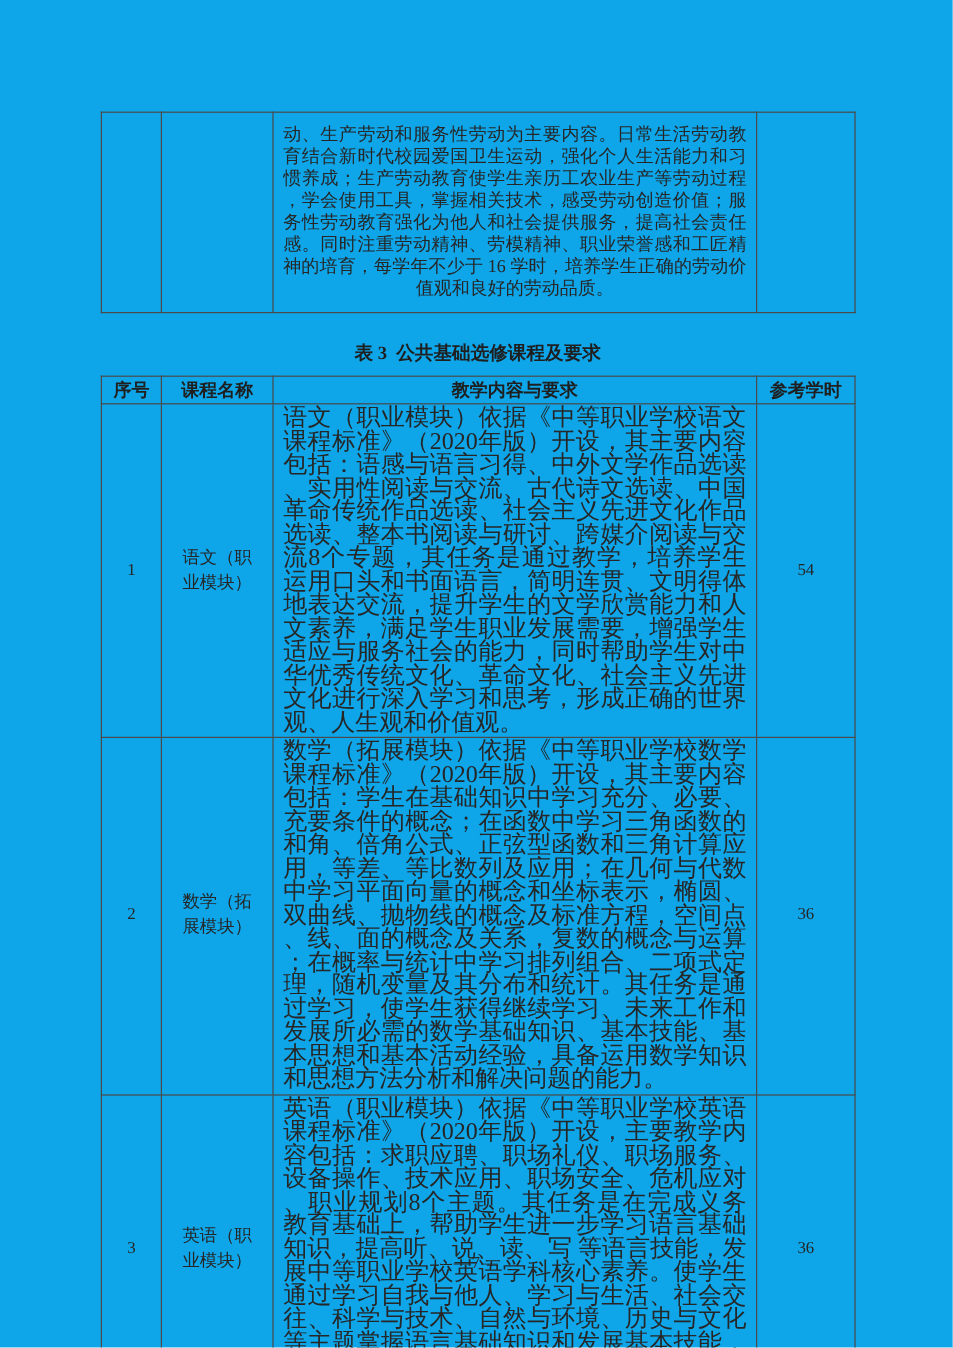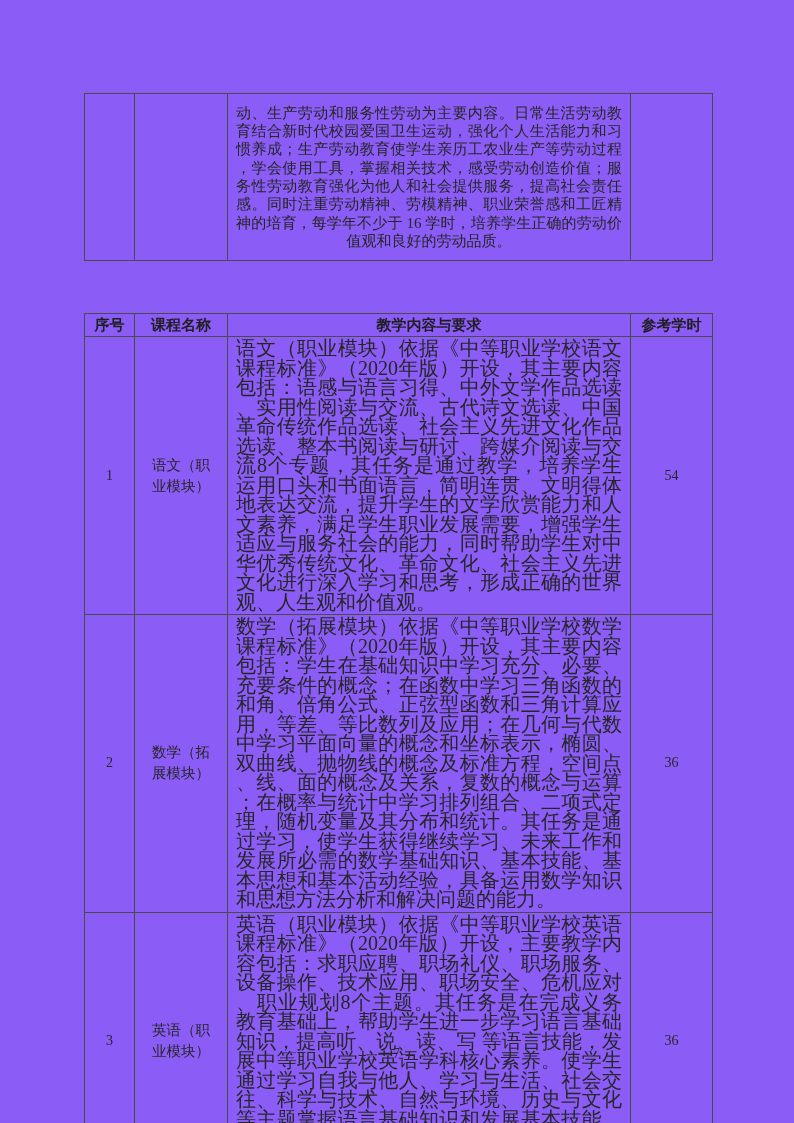--- a/index.html
+++ b/index.html
@@ -7,21 +7,21 @@
   body {
     width: 794px; height: 1123px;
     font-family: "Liberation Serif", "DejaVu Serif", serif;
     color: #262626;
     position: relative;
     overflow: hidden;
   }
   .page {
     position: absolute; left: 0; top: 0;
     width: 794px; height: 1123px;
-    background: #8b5cf6;
+    background: #0ea5e9;
   }
   table {
     border-collapse: collapse;
     table-layout: fixed;
     width: 628px;
   }
   td, th {
     border: 1px solid #4a4a4a;
     vertical-align: middle;
     color: #262626;
@@ -84,20 +84,21 @@
     <tbody>
       <tr>
         <td class="col-no"></td>
         <td class="col-course"></td>
         <td class="col-content">动、生产劳动和服务性劳动为主要内容。日常生活劳动教育结合新时代校园爱国卫生运动，强化个人生活能力和习惯养成；生产劳动教育使学生亲历工农业生产等劳动过程，学会使用工具，掌握相关技术，感受劳动创造价值；服务性劳动教育强化为他人和社会提供服务，提高社会责任感。同时注重劳动精神、劳模精神、职业荣誉感和工匠精神的培育，每学年不少于 16 学时，培养学生正确的劳动价值观和良好的劳动品质。</td>
         <td class="col-hours"></td>
       </tr>
     </tbody>
   </table>
 
+  <div class="table-title">表 3  公共基础选修课程及要求</div>
 
   <table class="main-table">
     <thead>
       <tr>
         <th class="col-no">序号</th>
         <th class="col-course">课程名称</th>
         <th class="col-content">教学内容与要求</th>
         <th class="col-hours">参考学时</th>
       </tr>
     </thead>

